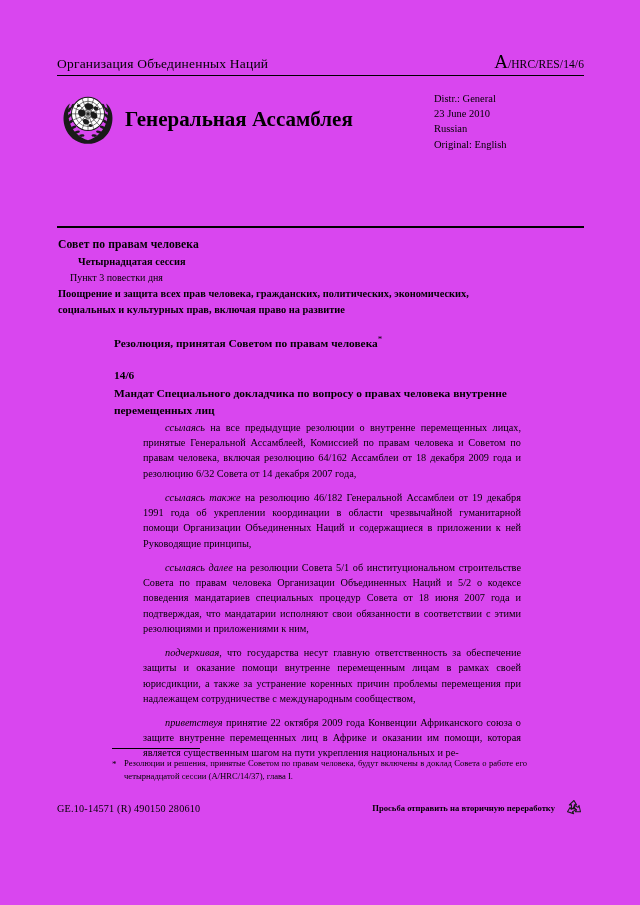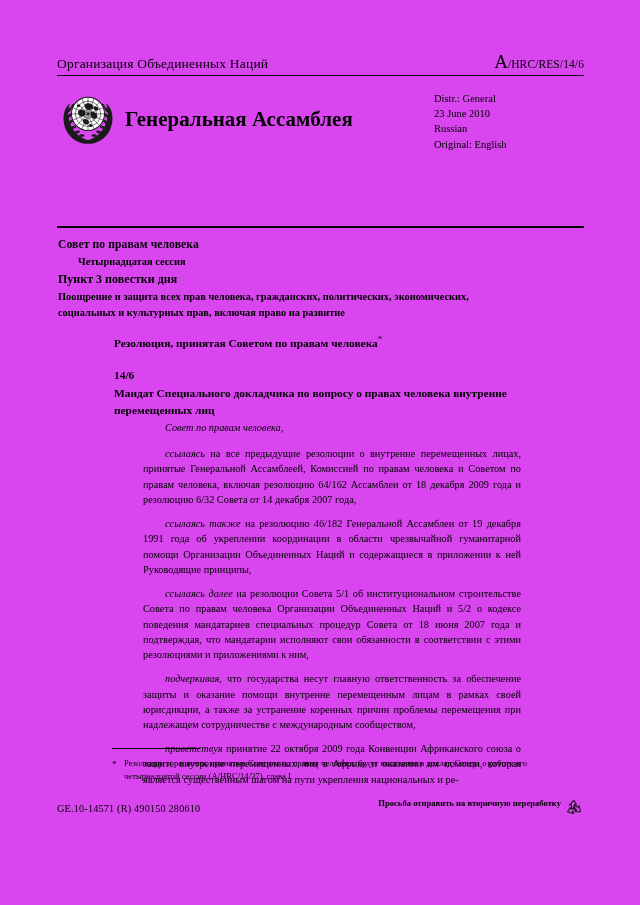--- a/index.html
+++ b/index.html
@@ -117,22 +117,23 @@
     font-weight: bold;
     font-size: 11.6px;
     letter-spacing: 0.1px;
   }
   .council-block .sub-line {
     font-weight: bold;
     font-size: 10.4px;
     margin-left: 20px;
   }
   .council-block .plain-line {
-    font-weight: bold;
-    font-size: 12px;
+    font-weight: normal;
+    font-size: 10px;
+    margin-left: 12px;
   }
   .council-block .agenda-title {
     font-weight: bold;
     font-size: 10.4px;
     line-height: 1.6;
   }
 
   
   .res-heading {
     position: absolute;
@@ -225,22 +226,22 @@
     align-items: center;
     justify-content: space-between;
   }
   .footer-left {
     font-size: 10.2px;
     white-space: nowrap;
     letter-spacing: 0.2px;
   }
   .footer-right {
     display: flex;
-    align-items: flex-start;
-    gap: 3px;
+    align-items: center;
+    gap: 9px;
     font-size: 8.6px;
     font-weight: bold;
     white-space: nowrap;
   }
   .recycle-icon {
     width: 20px;
     height: 20px;
     display: inline-block;
   }
   .recycle-icon svg { display: block; }
@@ -347,23 +348,20 @@
   </div>
 
   <div class="res-heading">
     <span>Резолюция, принятая Советом по правам человека</span><sup>*</sup>
   </div>
 
   <div class="res-number">14/6</div>
   <div class="res-title">Мандат Специального докладчика по вопросу о правах человека внутренне перемещенных лиц</div>
 
   <div class="body-text">
-    <p class="lead-in">
-      <i>Совет по правам человека,</i>
-    </p>
 
     <p>
       <i>ссылаясь</i><span> на все предыдущие резолюции о внутренне перемещенных лицах, принятые Генеральной Ассамблеей, Комиссией по правам человека и Советом по правам человека, включая резолюцию 64/162 Ассамблеи от 18 декабря 2009 года и резолюцию 6/32 Совета от 14 декабря 2007 года,</span>
     </p>
 
     <p>
       <i>ссылаясь также</i><span> на резолюцию 46/182 Генеральной Ассамблеи от 19 декабря 1991 года об укреплении координации в области чрезвычайной гуманитарной помощи Организации Объединенных Наций и содержащиеся в приложении к ней Руководящие принципы,</span>
     </p>
 
     <p>

